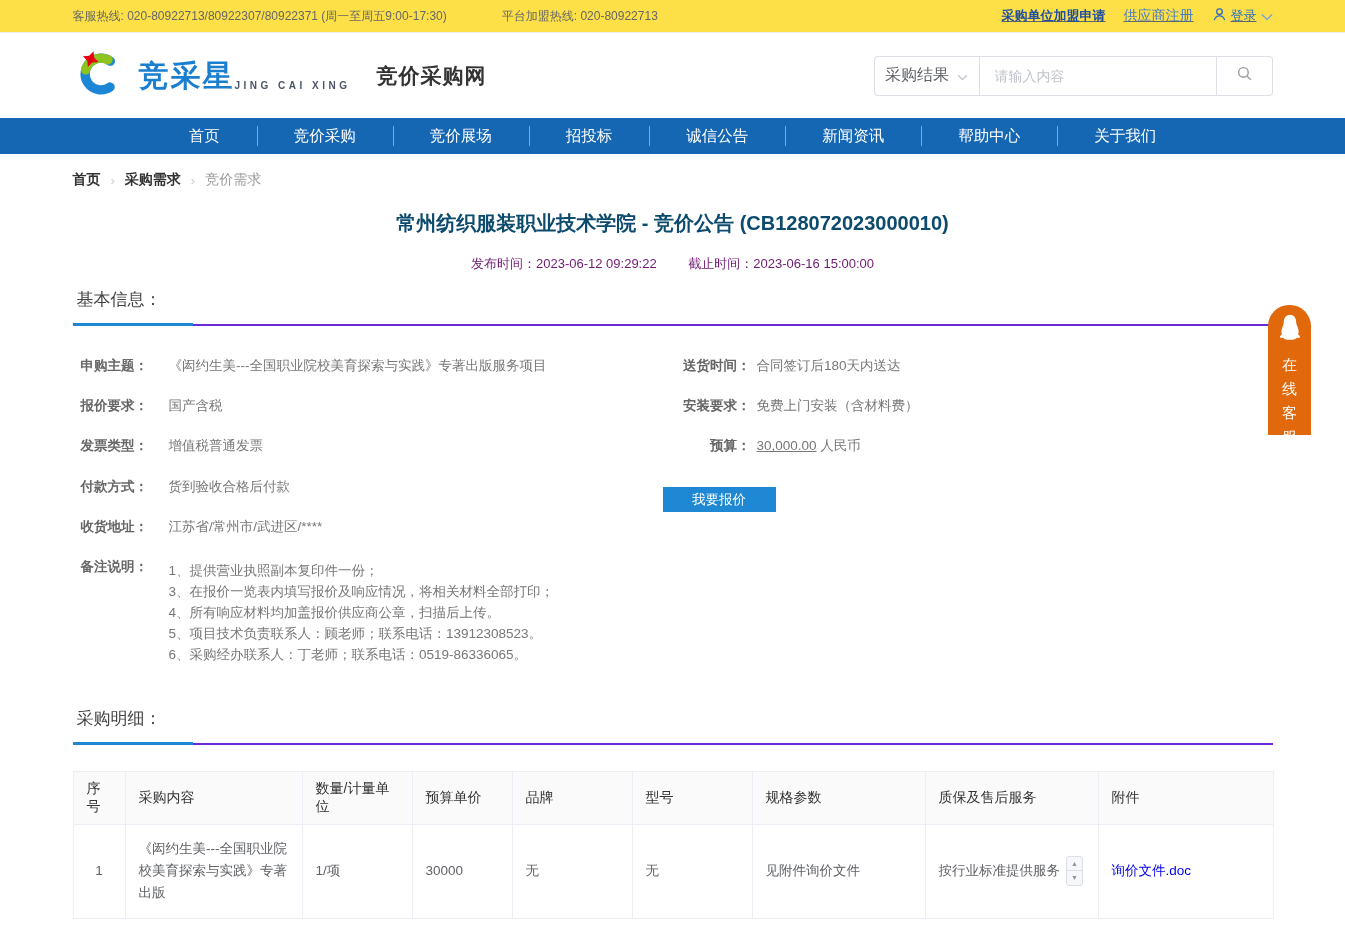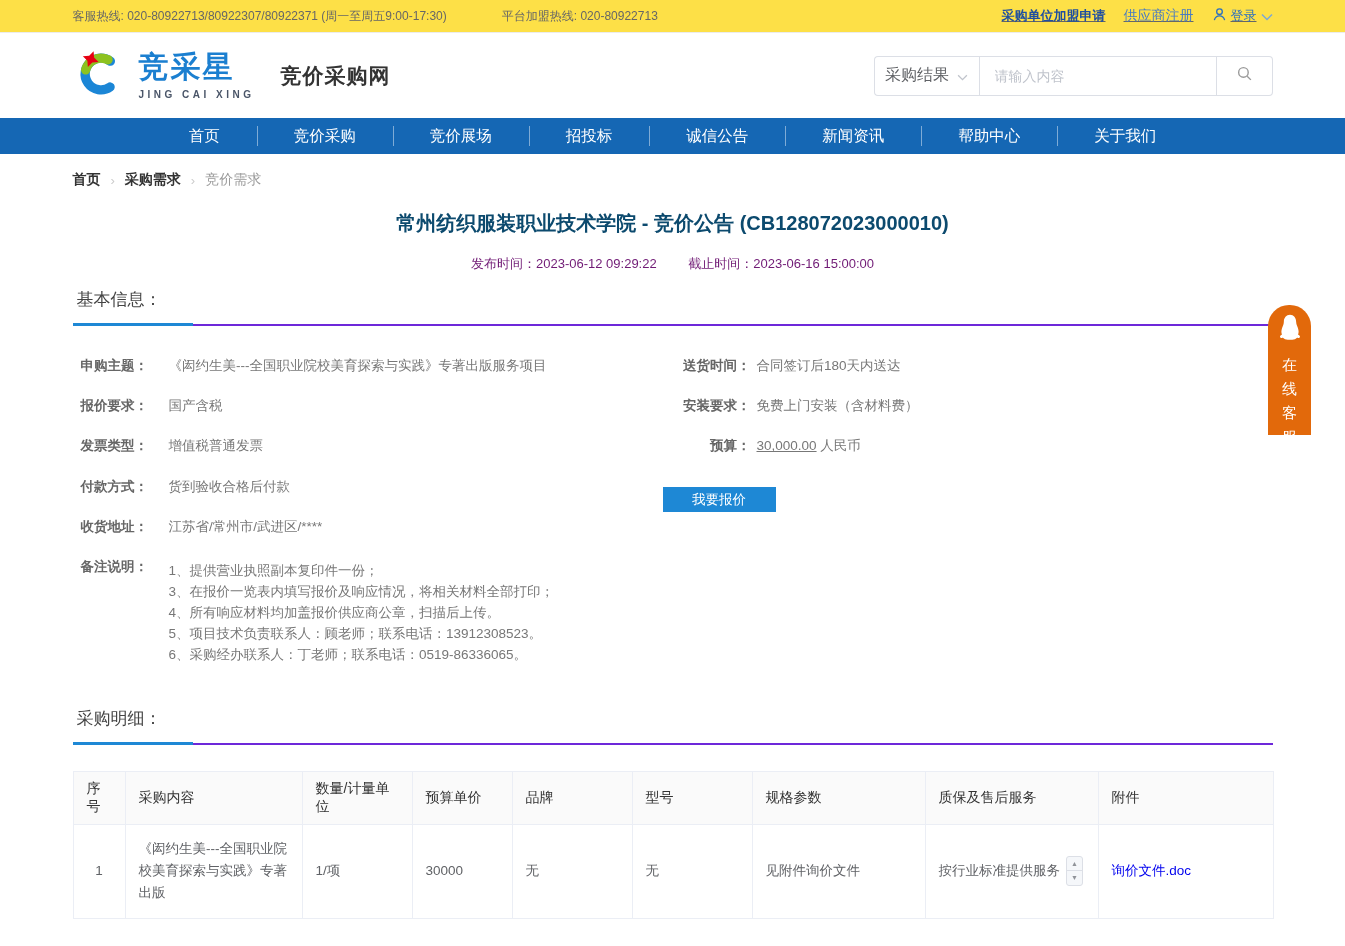--- a/index.html
+++ b/index.html
@@ -16,23 +16,23 @@
   .topbar-left { display:flex; gap:55px; }
   .topbar-right { margin-left:auto; display:flex; align-items:flex-end; gap:18px;text-decoration:underline; }
   .join-link { color:#1f4fa0; font-weight:bold; font-size:13px; cursor:pointer; }
   .supplier-link { color:#4a7cc0; font-size:14px; cursor:pointer; }
   .login-link { color:#2a6fc0; font-size:13px; display:flex; align-items:center; gap:4px; cursor:pointer; }
 
   
   .header { height:85px; background:#fff; }
   .header .container { display:flex; align-items:center; height:100%; }
   .logo { display:flex; align-items:center; gap:10px; }
-  .logo-text { display:flex; flex-direction:column; line-height:1; }
+  .logo-text { display:flex; flex-direction:row; line-height:1; }
   .logo-cn { font-size:30px; font-weight:900; color:#1b7fd0; letter-spacing:2px; }
-  .logo-en { font-size:10px; font-weight:bold; color:#4a5568; letter-spacing:3.5px; margin-top:8px; }
+  .logo-en { font-size:10px; font-weight:bold; color:#4a5568; letter-spacing:3.5px; margin-top:20px; }
   .site-name { font-size:21px; font-weight:bold; color:#333; margin-left:26px; letter-spacing:1px; }
   .search-box { margin-left:auto; display:flex; height:40px; }
   .search-select { width:105px; border:1px solid #dcdfe6; border-right:none; border-radius:4px 0 0 4px;
     display:flex; align-items:center; justify-content:center; gap:8px; font-size:16px; color:#606266;
     background:#fff; cursor:pointer; }
   .search-input { width:238px; border:1px solid #dcdfe6; padding:0 15px; font-size:14px; color:#3b82f6; outline:none; }
   .search-input::placeholder { color:#c0c4cc; }
   .search-btn { width:56px; border:1px solid #dcdfe6; border-left:none; border-radius:0 4px 4px 0;
     background:#fff; display:flex; align-items:center; justify-content:center; cursor:pointer; }
 

